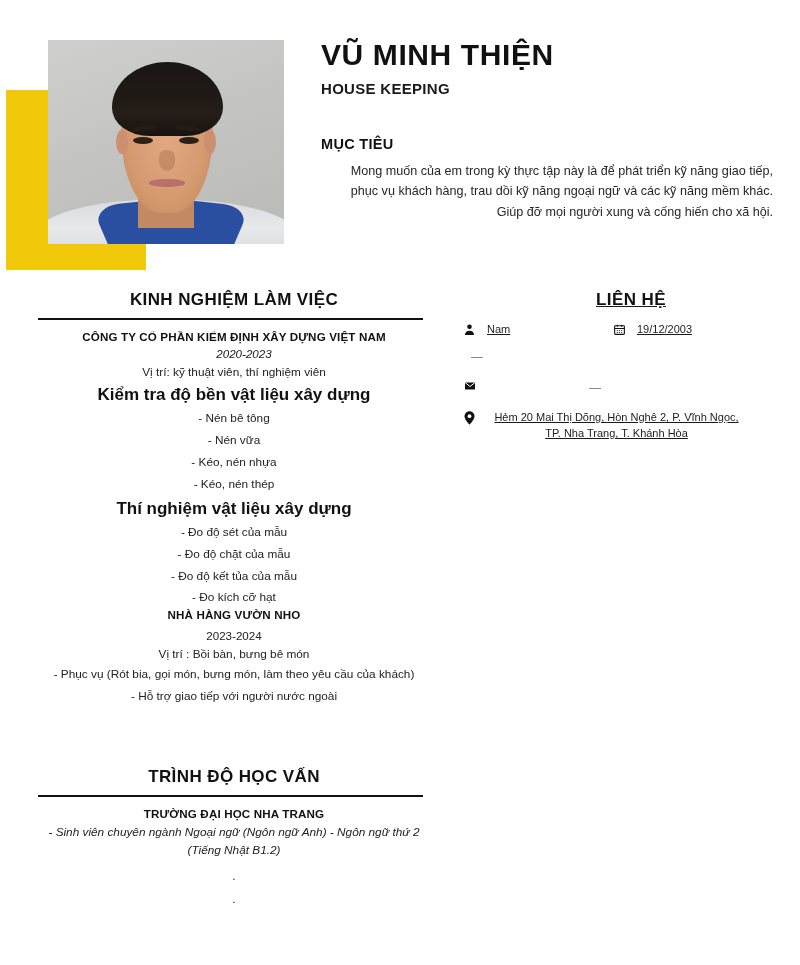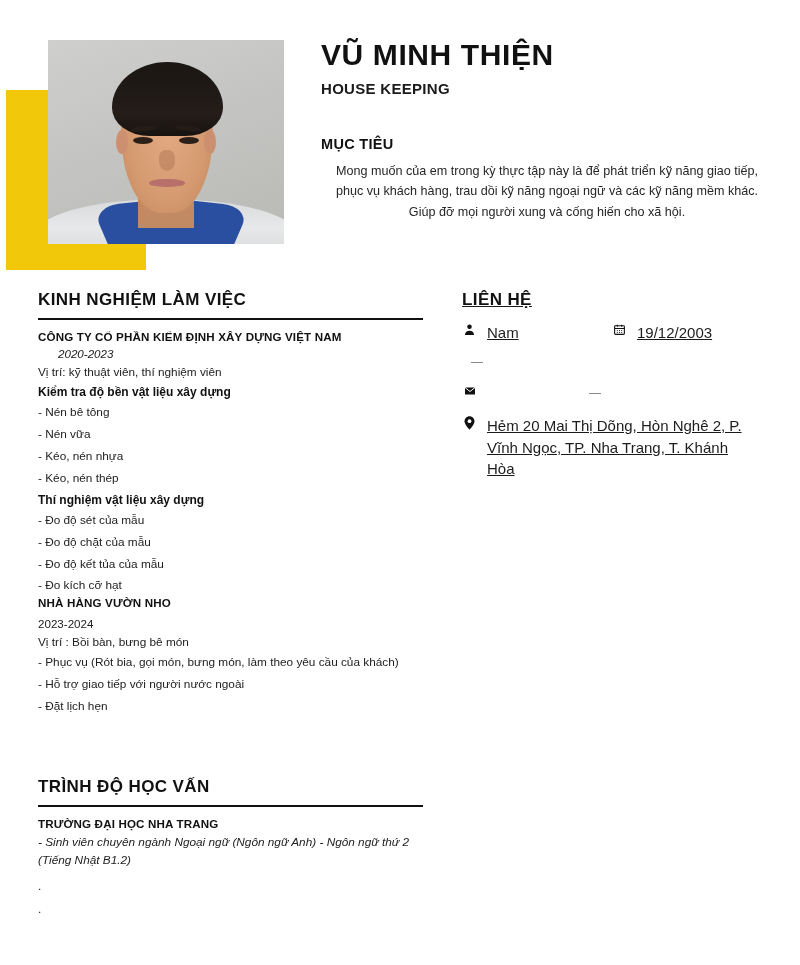--- a/index.html
+++ b/index.html
@@ -179,30 +179,31 @@
     font-size: 14.5px;
     font-weight: bold;
     letter-spacing: 0.3px;
     margin-bottom: 9px;
     color: #111111;
   }
   .objective-text {
     font-size: 12.6px;
     line-height: 1.62;
     color: #262626;
-    text-align: center;
+    text-align: right;
   }
 
   
   .body-wrap {
     position: absolute;
     top: 290px;
     left: 0;
     width: 800px;
     height: 675px;
+    text-align: center;
   }
 
   .col-left {
     position: absolute;
     left: 38px;
     top: 0;
     width: 392px;
   }
 
   .section-title {
@@ -237,21 +238,21 @@
     font-size: 11.6px;
     color: #222222;
     margin-top: 8px;
   }
   .role-line {
     font-size: 11.8px;
     color: #222222;
     margin-top: 5px;
   }
   .subhead {
-    font-size: 12px;
+    font-size: 17px;
     font-weight: bold;
     color: #111111;
     margin-top: 6px;
   }
   .bullet {
     font-size: 11.8px;
     color: #222222;
     margin-top: 6px;
     line-height: 1.35;
   }
@@ -298,21 +299,21 @@
   .ci {
     width: 17px;
     min-width: 17px;
     display: flex;
     align-items: flex-start;
     justify-content: center;
     padding-top: 1px;
   }
   .ci svg { display: block; }
   .ctext {
-    font-size: 15px;
+    font-size: 11px;
     color: #1d1d1d;
     line-height: 1.45;
     padding-left: 9px;
   }
   .contact-pair { display: flex; width: 100%; }
   .pair-a { display: flex; width: 150px; }
   .pair-b { display: flex; }
 
   .redacted-row { height: 22px; position: relative; }
   .redact-mark {
@@ -385,21 +386,20 @@
           <div class="bullet">-  Đo độ kết tủa của mẫu</div>
           <div class="bullet">-  Đo kích cỡ hạt</div>
         </div>
 
         <div>
           <div class="org">NHÀ HÀNG VƯỜN NHO</div>
           <div class="dates">2023-2024</div>
           <div class="role-line">Vị trí : Bồi bàn, bưng bê món</div>
           <div class="bullet">- Phục vụ (Rót bia, gọi món, bưng món, làm theo yêu cầu của khách)</div>
           <div class="bullet">- Hỗ trợ giao tiếp với người nước ngoài</div>
-          <div class="bullet">- Đặt lịch hẹn</div>
         </div>
       </div>
 
       <div class="edu-block">
         <div class="section-title">TRÌNH ĐỘ HỌC VẤN</div>
         <div class="rule"></div>
         <div class="org">TRƯỜNG ĐẠI HỌC NHA TRANG</div>
         <div class="edu-italic">- Sinh viên chuyên ngành Ngoại ngữ (Ngôn ngữ Anh) - Ngôn ngữ thứ 2 (Tiếng Nhật B1.2)</div>
         <div class="dot-line">.</div>
         <div class="dot-line">.</div>

